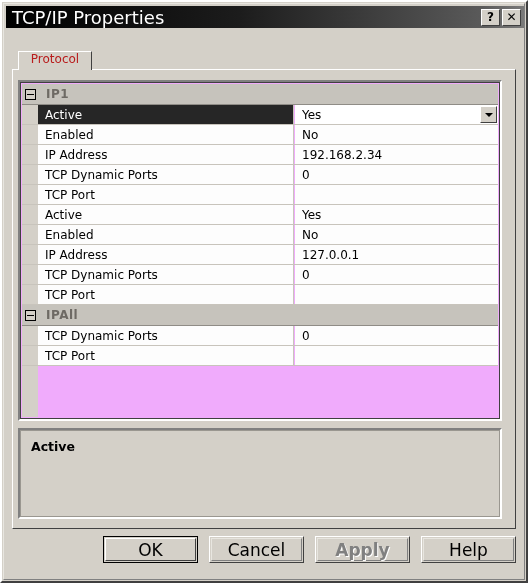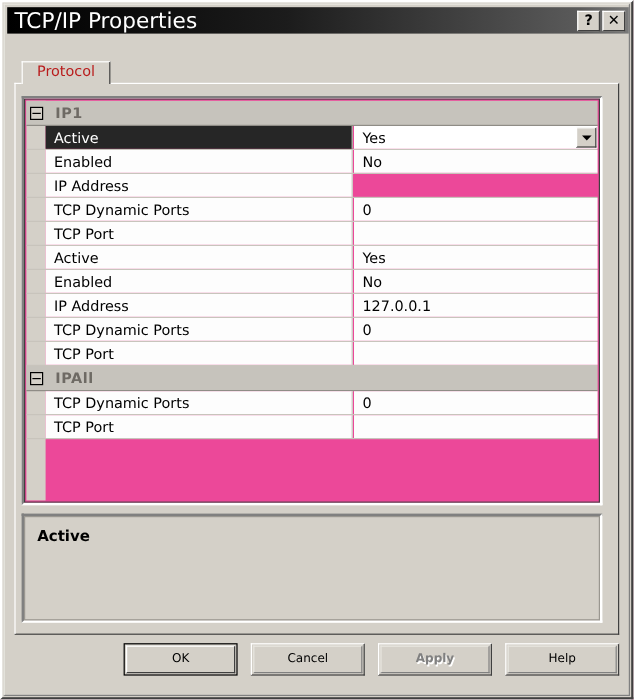--- a/index.html
+++ b/index.html
@@ -133,21 +133,21 @@
     border-top: 2px solid #808080;
     border-left: 2px solid #808080;
     border-right: 2px solid #ffffff;
     border-bottom: 2px solid #ffffff;
     overflow: hidden;
   }
   #grid-inner {
     position: absolute;
     left: 0; top: 0; right: 0; bottom: 0;
     border: 1px solid #404040;
-    background: #ec4899;
+    background: #f0abfc;
     overflow: hidden;
     padding-left: 40px;
   }
   .gutter {
     position: absolute;
     left: 1px; top: 1px;
     width: 16px; bottom: 1px;
     background: #d4d0c8;
   }
 
@@ -301,21 +301,21 @@
     height: 27px;
     box-sizing: border-box;
     background: #d4d0c8;
     border-top: 1px solid #ffffff;
     border-left: 1px solid #ffffff;
     border-right: 1px solid #404040;
     border-bottom: 1px solid #404040;
     display: flex;
     align-items: center;
     justify-content: center;
-    font-size: 10px;
+    font-size: 17px;
     color: #000000;
     outline: none;
     font-family: "DejaVu Sans", "Liberation Sans", sans-serif;
   }
   .btn .btn-face {
     position: absolute;
     left: 1px; top: 1px; right: 1px; bottom: 1px;
     border-top: 1px solid #e8e6e0;
     border-left: 1px solid #e8e6e0;
     border-right: 1px solid #808080;
@@ -378,20 +378,21 @@
             <span class="dropbtn">
                 <span class="arrow"></span>
               </span>
           </div>
           <div class="grow">
             <span class="cell-name">Enabled</span>
             <span class="cell-value">No</span>
           </div>
           <div class="grow">
             <span class="cell-name">IP Address</span>
+            <span class="cell-value">192.168.2.34</span>
           </div>
           <div class="grow">
             <span class="cell-name">TCP Dynamic Ports</span>
             <span class="cell-value">0</span>
           </div>
           <div class="grow">
             <span class="cell-name">TCP Port</span>
             <span class="cell-value"></span>
           </div>
 

